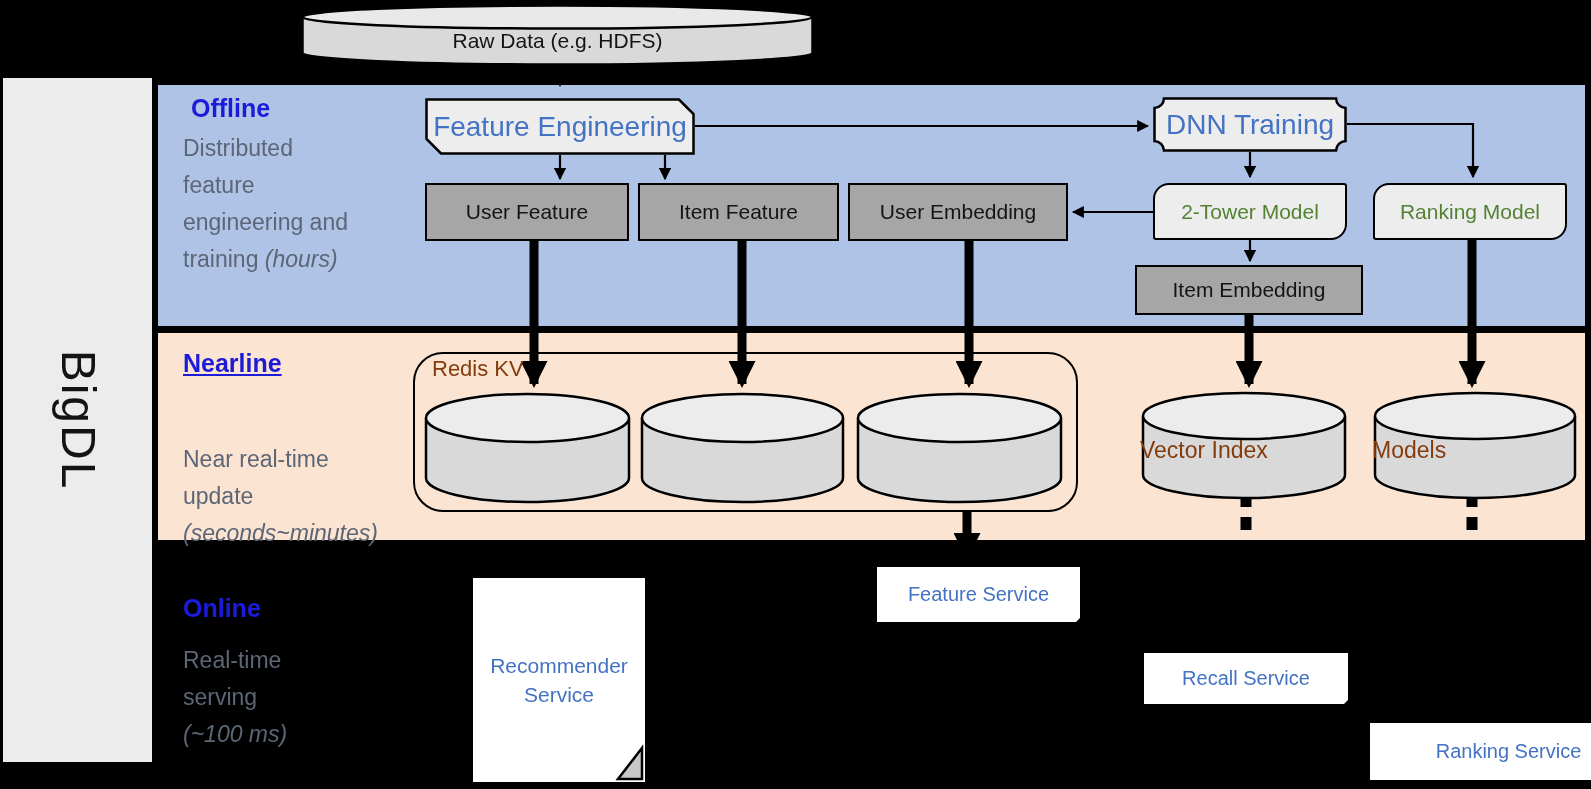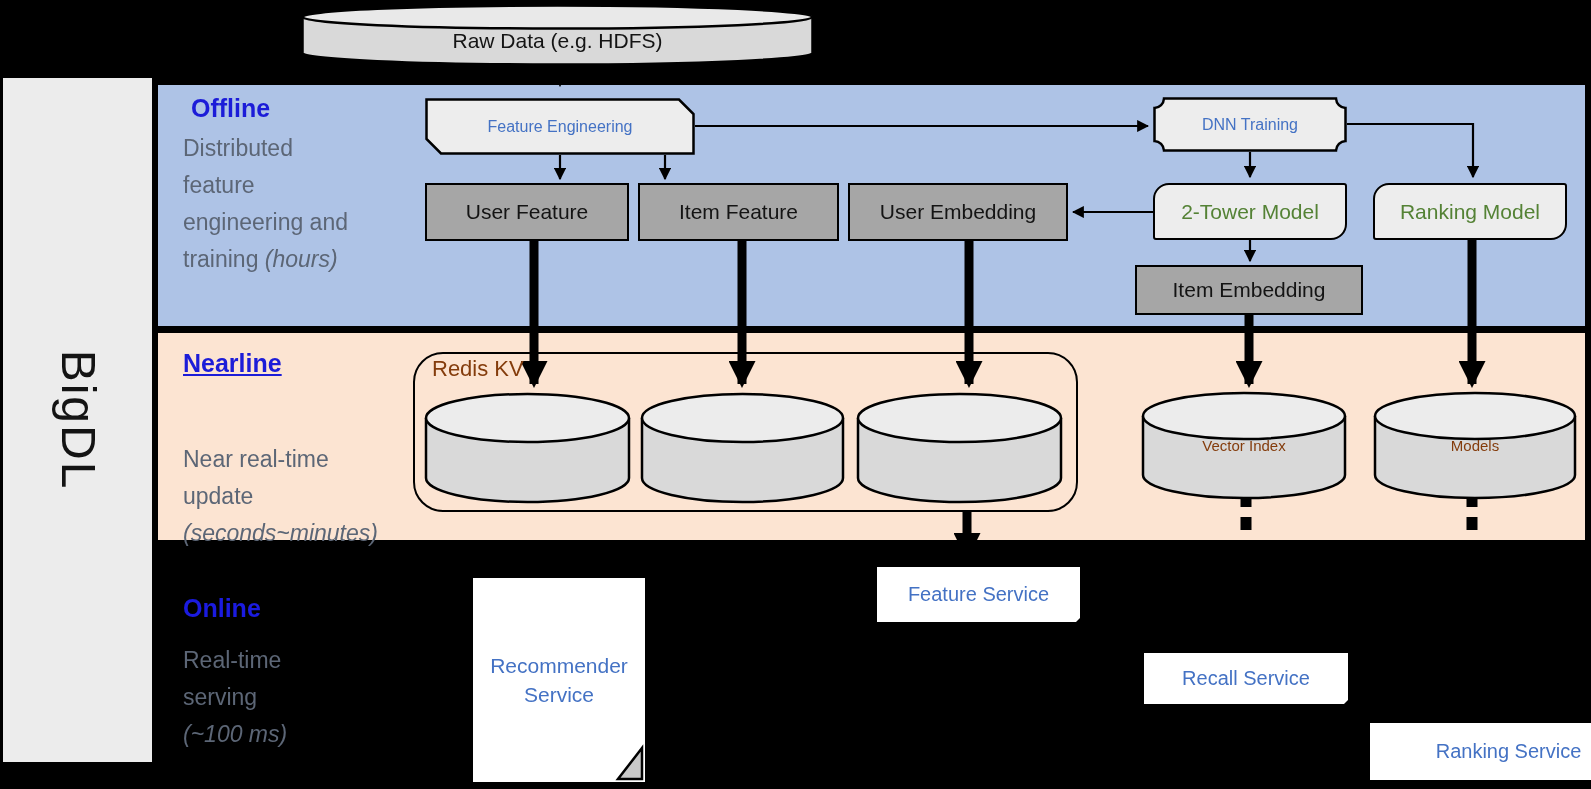--- a/index.html
+++ b/index.html
@@ -16,31 +16,31 @@
   
   .sec-label{font-size:25px;font-weight:bold;color:#1c1cd8;}
   .sec-label.on-black{color:#1b1be0;}
   .sec-desc{font-size:23px;color:#5c6676;line-height:37px;}
   .it{font-style:italic;}
   
   .nodebox{display:flex;align-items:center;justify-content:center;box-sizing:border-box;text-align:center;}
   .greybox{background:#a6a6a6;border:2.5px solid #000;color:#141414;font-size:21px;}
   .roundbox{background:#ededed;border:2.5px solid #000;border-radius:16px 3px 16px 3px;
             color:#548235;font-size:21px;}
-  .shapebox{color:#4472c4;font-size:16px;}
+  .shapebox{color:#4472c4;font-size:28px;}
   .shapebox svg{position:absolute;inset:0;}
   .shapebox span{position:relative;}
   
   .rediswrap{left:413px;top:352px;width:665px;height:160px;border:2.5px solid #000;
              border-radius:30px;box-sizing:border-box;background:transparent;}
   .redislabel{left:432px;top:356px;font-size:22px;color:#843c0c;}
   .cyl{position:absolute;}
   .cyl svg{position:absolute;inset:0;}
-  .cyl .cyl-label{position:absolute;left:0;right:0;top:42%;text-align:center;
-                  font-size:15px;color:#843c0c;}
+  .cyl .cyl-label{position:absolute;left:0;right:0;top:42%;text-align:left;
+                  font-size:23px;color:#843c0c;}
   .rawlabel{position:absolute;left:0;right:0;top:25px;text-align:center;font-size:21px;color:#141414;}
   
   .service{background:#ffffff;color:#4472c4;font-size:20px;display:flex;align-items:center;
            justify-content:center;text-align:center;}
   .dogear{position:absolute;right:-3px;bottom:-4px;width:11px;height:11px;background:#000;
           clip-path:polygon(100% 0,0 100%,55% 100%,100% 55%);}
   .doc{background:#ffffff;color:#4472c4;font-size:21px;display:flex;align-items:center;
        justify-content:center;text-align:center;line-height:29px;}
   .doc .docfold{position:absolute;right:0;bottom:0;}
   .connectors{left:0;top:0;width:1591px;height:789px;pointer-events:none;}

